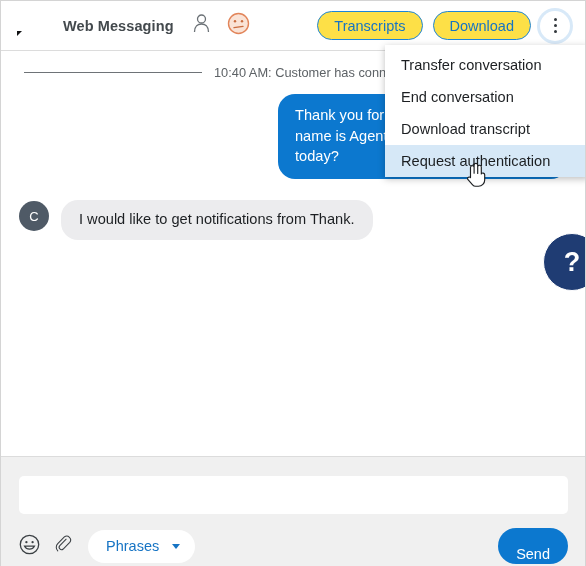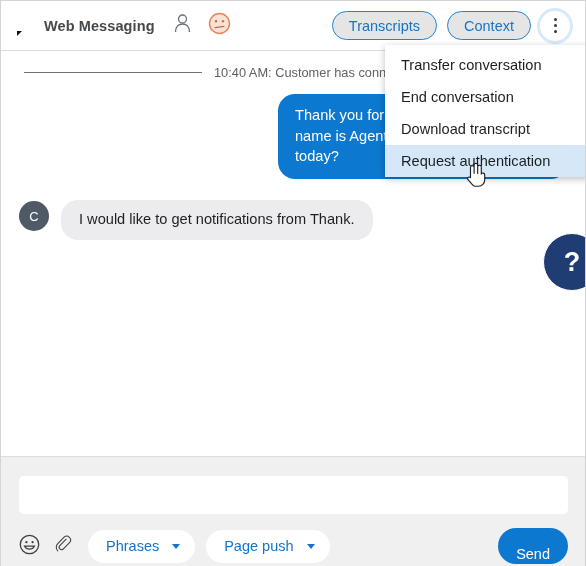--- a/index.html
+++ b/index.html
@@ -32,31 +32,31 @@
   .chat-bubble-icon .body {
     width: 22px; height: 15px; background: #111214; border-radius: 1px;
   }
   .chat-bubble-icon .tail {
     position: absolute; left: 3px; top: 14px;
     width: 0; height: 0;
     border-left: 5px solid #111214;
     border-bottom: 5px solid transparent;
   }
   #app-title {
-    margin-left: 8px;
+    margin-left: 27px;
     font-size: 14.5px; color: #43494d; font-weight: 600;
     letter-spacing: .1px; white-space: nowrap;
   }
   .person-icon { margin-left: 19px; flex: none; }
   .face-icon { margin-left: 17px; flex: none; }
   .hdr-spacer { flex: 1; }
 
   .pill-btn {
     height: 29px; border: 1px solid #1c85da; border-radius: 15px;
-    background: #e5e5e5; color: #1674c4;
+    background: #fde047; color: #1674c4;
     font-family: "Liberation Sans", sans-serif;
     font-size: 14.5px; padding: 0 16px;
     display: flex; align-items: center; justify-content: center;
     cursor: pointer; white-space: nowrap;
   }
   #btn-transcripts { margin-right: 10px; }
   #btn-context { margin-right: 9px; }
 
   #kebab-btn {
     width: 30px; height: 30px; border-radius: 50%;
@@ -200,21 +200,21 @@
         <circle cx="11.5" cy="11.5" r="10" fill="#fae3d6" stroke="#e2855a" stroke-width="1.4"></circle>
         <circle cx="8" cy="9.3" r="1.2" fill="#c96c3f"></circle>
         <circle cx="15" cy="9.3" r="1.2" fill="#c96c3f"></circle>
         <path d="M7 15.6 L16 14.4" fill="none" stroke="#c96c3f" stroke-width="1.4" stroke-linecap="round"></path>
       </svg>
     </span>
 
     <span class="hdr-spacer"></span>
 
     <button class="pill-btn" id="btn-transcripts">Transcripts</button>
-    <button class="pill-btn" id="btn-context">Context</button>
+    <button class="pill-btn" id="btn-context">Download</button>
 
     <button id="kebab-btn">
       <i></i>
         <i></i>
         <i></i>
     </button>
   </div>
 
   <div id="transcript">
 
@@ -253,24 +253,20 @@
         <svg width="19" height="21" viewBox="0 0 19 21">
           <path d="M13.8 5.4 L6.1 13.2 a2.9 2.9 0 0 0 4.1 4.1 l8.0 -8.1 a4.7 4.7 0 0 0 -6.6 -6.6 l-8.0 8.1 a6.4 6.4 0 0 0 0 9.0" fill="none" stroke="#3b4044" stroke-width="1.3" stroke-linecap="round" transform="scale(0.82) translate(1,1)"></path>
         </svg>
       </span>
 
       <button class="chip-btn" id="chip-phrases">
         <span>Phrases</span>
         <span class="caret"></span>
       </button>
 
-      <button class="chip-btn" id="chip-pagepush">
-        <span>Page push</span>
-        <span class="caret"></span>
-      </button>
 
       <span class="tool-spacer"></span>
 
       <button id="send-btn">Send</button>
     </div>
   </div>
 
   <div id="kebab-menu">
     <div class="menu-item">Transfer conversation</div>
     <div class="menu-item">End conversation</div>

